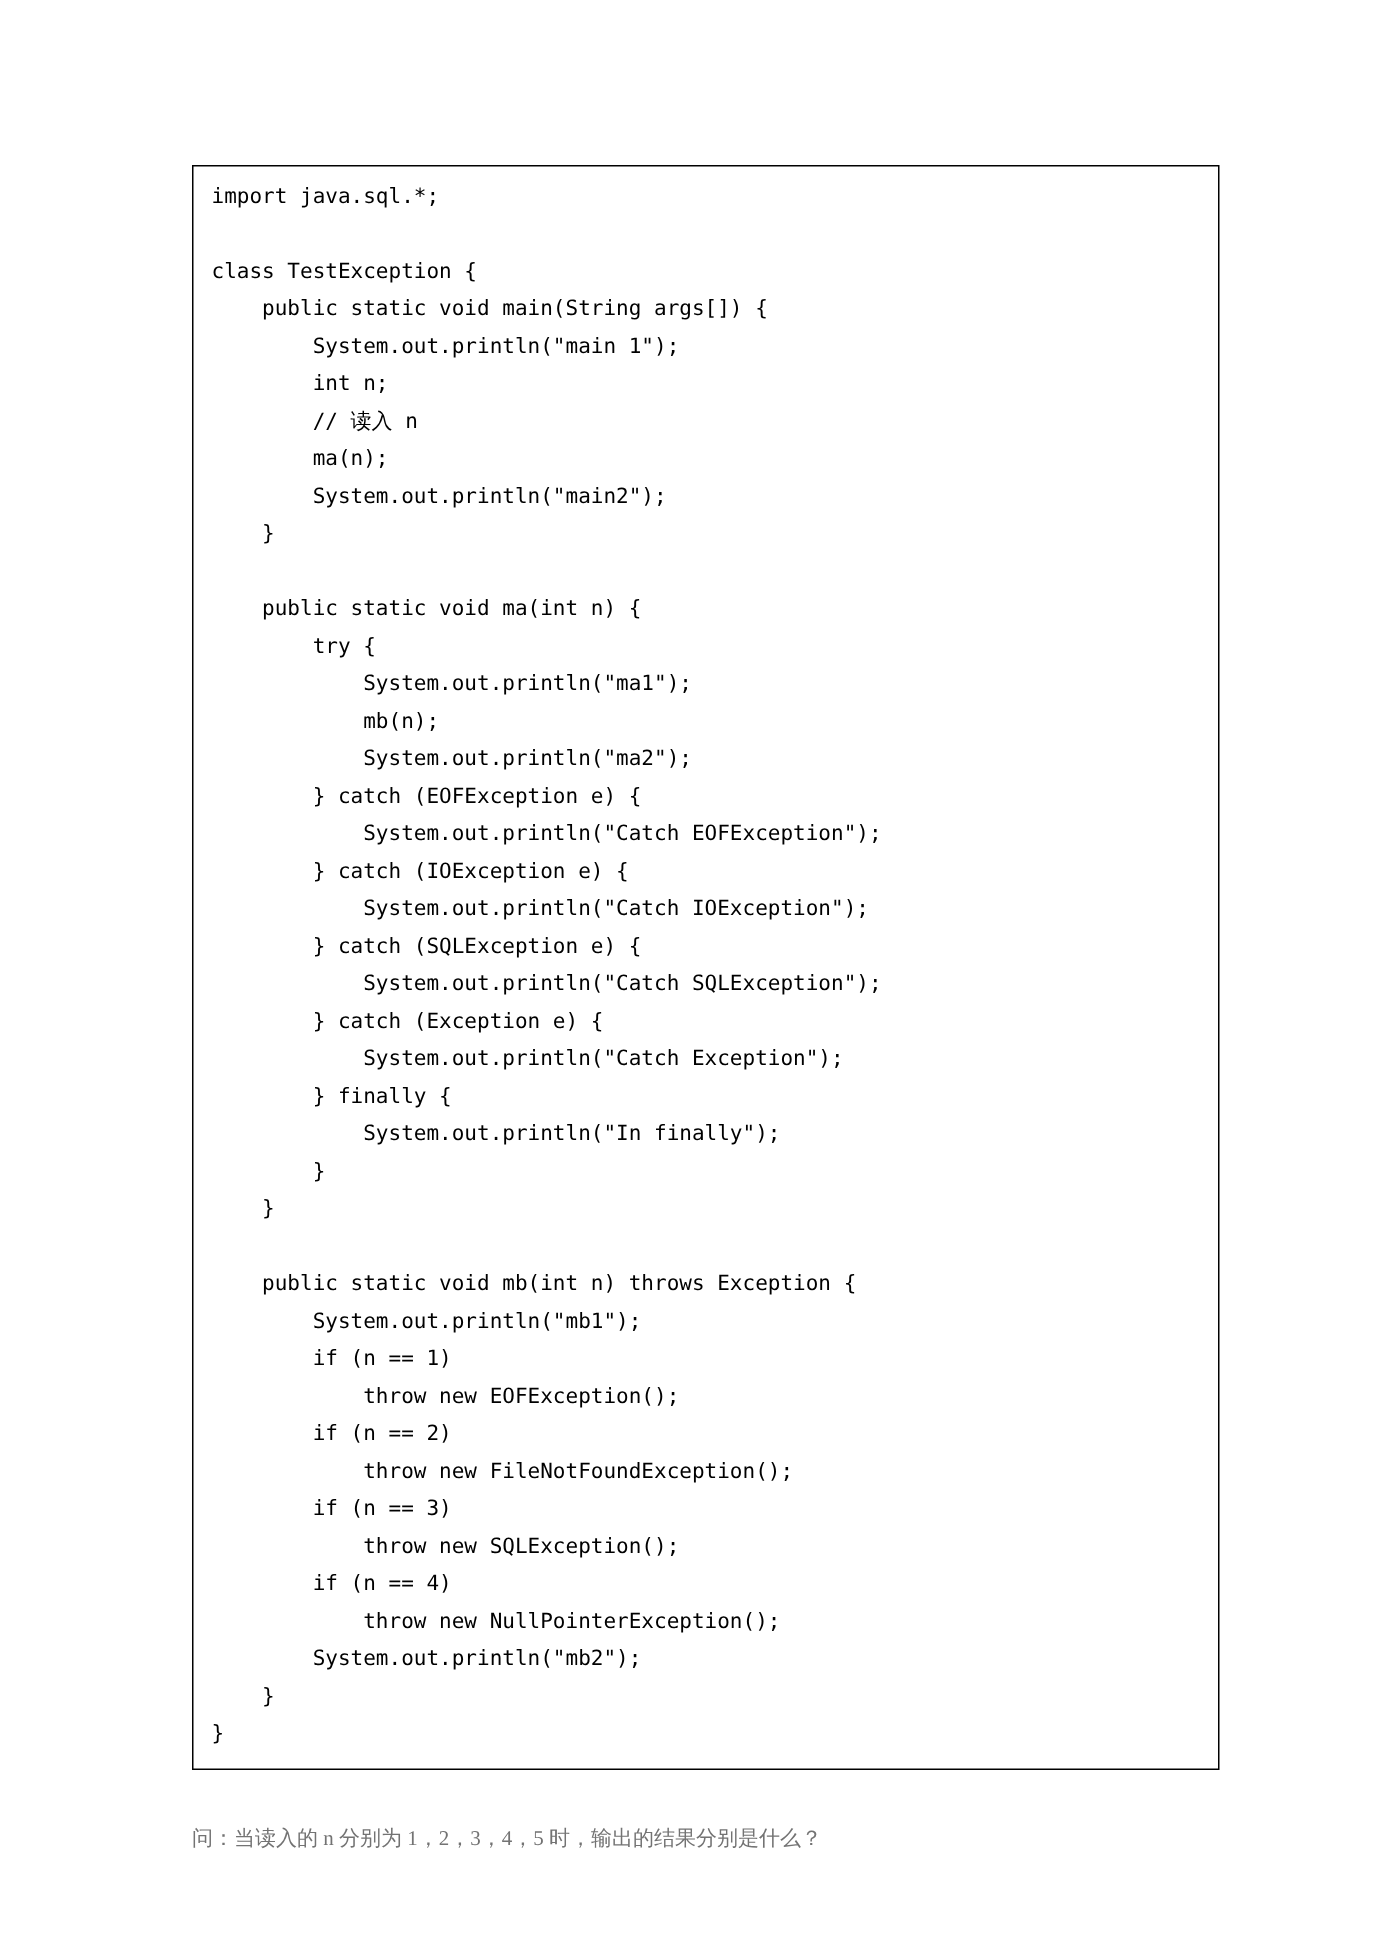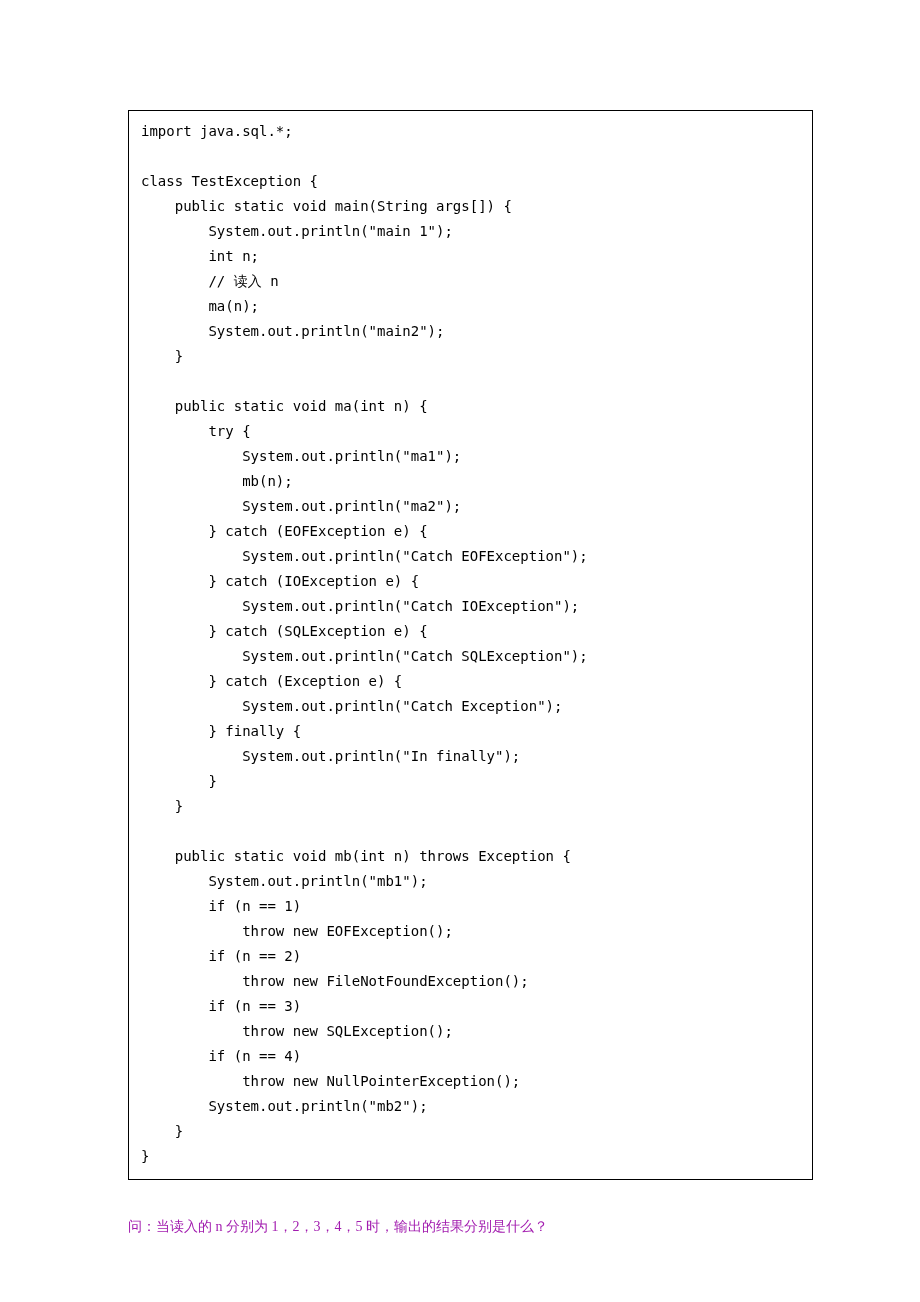--- a/index.html
+++ b/index.html
@@ -26,21 +26,21 @@
     font-size: 14px;
     line-height: 25px;
     white-space: pre;
     color: #000000;
   }
   .question {
     margin: 34px 128px 0 128px;
     font-family: "SimSun", "宋体", serif;
     font-size: 14px;
     line-height: 25px;
-    color: #a21caf;
+    color: #737373;
   }
 </style>
 </head>
 <body>
 
 <div class="page">
   <div class="code-box">
     <pre>import java.sql.*;
 
 class TestException {

